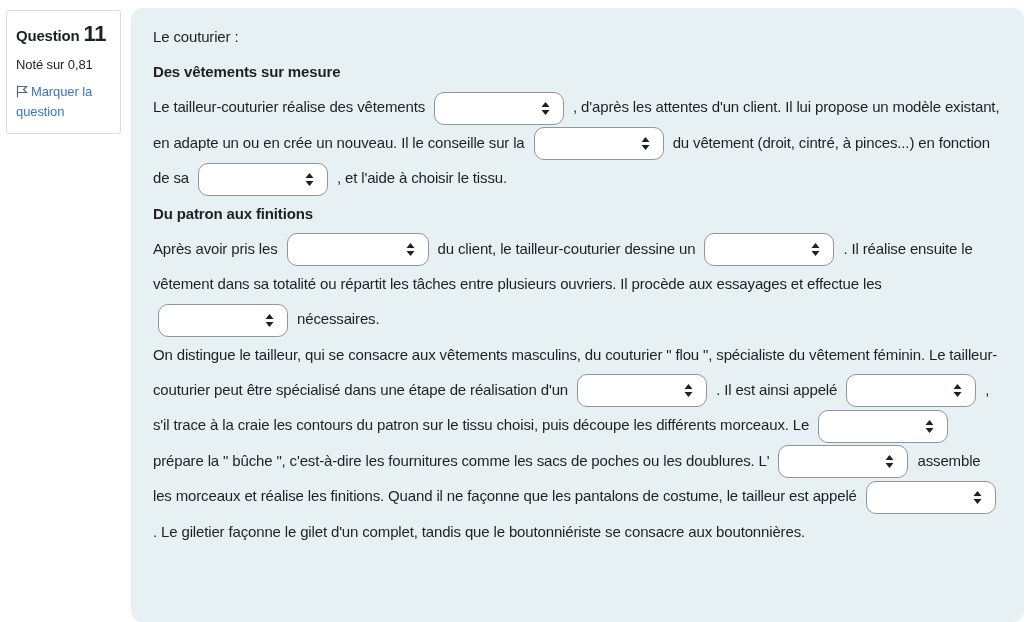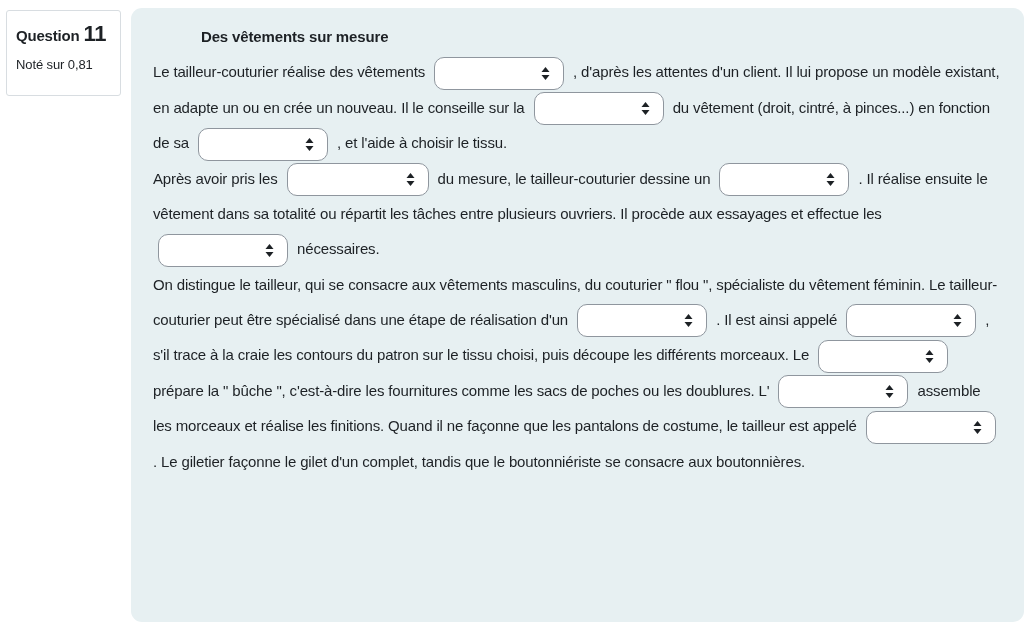--- a/index.html
+++ b/index.html
@@ -10,39 +10,48 @@
   .qinfo h2{margin:0 0 9px;font-size:15px;font-weight:700;color:#1d2125;letter-spacing:-0.2px;}
   .qinfo h2 .qnum{font-size:22px;font-weight:700;}
   .qinfo .meta{font-size:13px;line-height:18px;color:#1d2125;margin:0 0 9px;letter-spacing:-0.1px;}
   .flagline{font-size:13px;line-height:18px;letter-spacing:-0.1px;}
   .flagline a{color:#3b76b8;text-decoration:none;cursor:pointer;}
   .flagicon{display:inline-block;vertical-align:-2px;margin-right:3px;color:#5b6770;}
 
   
   .qcontent{flex:1;box-sizing:border-box;background:#e7f0f2;border-radius:11px;padding:11px 22px 26px;min-height:614px;}
   .qcontent p{margin:0;font-size:15px;line-height:35px;letter-spacing:-0.15px;color:#1d2125;}
-  .qcontent p.heading{font-weight:700;margin-left:48px;}
+  .qcontent p.heading{font-weight:700;}
 
   
   .cloze-select{display:inline-flex;align-items:center;justify-content:flex-end;box-sizing:border-box;
     height:33px;background:#fff;border:1px solid #8f969e;border-radius:10px;margin:0 5px;
     padding:0 13px;vertical-align:middle;cursor:pointer;}
   .cloze-select svg{display:block;}
 </style>
 </head>
 <body>
 
 <div class="page">
 
   <aside class="qinfo">
     <h2><span>Question</span> <span class="qnum">11</span></h2>
     <p class="meta">Noté sur 0,81</p>
+    <div class="flagline">
+      <span class="flagicon">
+        <svg width="12" height="13" viewBox="0 0 12 13" fill="none" stroke="currentColor" stroke-width="1.2">
+          <line x1="1.5" y1="0.5" x2="1.5" y2="12.5"></line>
+          <path d="M1.5 1.5 H10.5 L7.5 4.5 L10.5 7.5 H1.5"></path>
+        </svg>
+      </span><a href="#">Marquer la question</a>
+    </div>
   </aside>
 
   <main class="qcontent">
+    <p class="intro">Le couturier :</p>
     <div>
         <p class="heading">Des vêtements sur mesure</p>
         <p><span>Le tailleur-couturier réalise des vêtements </span><span class="cloze-select" role="combobox" style="width: 130px;">
             <span></span>
             <svg width="9" height="13" viewBox="0 0 9 13">
               <path d="M4.5 0 L8.5 5 H0.5 Z" fill="#1d2125"></path>
               <path d="M4.5 13 L0.5 8 H8.5 Z" fill="#1d2125"></path>
             </svg>
           </span> <span>, d'après les attentes d'un client. Il lui propose un modèle existant, en adapte un ou en crée un nouveau. Il le conseille sur la </span><span class="cloze-select" role="combobox" style="width: 130px;">
             <span></span>
@@ -50,27 +59,28 @@
               <path d="M4.5 0 L8.5 5 H0.5 Z" fill="#1d2125"></path>
               <path d="M4.5 13 L0.5 8 H8.5 Z" fill="#1d2125"></path>
             </svg>
           </span> <span>du vêtement (droit, cintré, à pinces...) en fonction de sa </span><span class="cloze-select" role="combobox" style="width: 130px;">
             <span></span>
             <svg width="9" height="13" viewBox="0 0 9 13">
               <path d="M4.5 0 L8.5 5 H0.5 Z" fill="#1d2125"></path>
               <path d="M4.5 13 L0.5 8 H8.5 Z" fill="#1d2125"></path>
             </svg>
           </span> <span>, et l'aide à choisir le tissu. </span></p>
+        <p class="heading">Du patron aux finitions</p>
         <p><span>Après avoir pris les </span><span class="cloze-select" role="combobox" style="width: 142px;">
             <span></span>
             <svg width="9" height="13" viewBox="0 0 9 13">
               <path d="M4.5 0 L8.5 5 H0.5 Z" fill="#1d2125"></path>
               <path d="M4.5 13 L0.5 8 H8.5 Z" fill="#1d2125"></path>
             </svg>
-          </span> <span>du mesure, le tailleur-couturier dessine un </span><span class="cloze-select" role="combobox" style="width: 130px;">
+          </span> <span>du client, le tailleur-couturier dessine un </span><span class="cloze-select" role="combobox" style="width: 130px;">
             <span></span>
             <svg width="9" height="13" viewBox="0 0 9 13">
               <path d="M4.5 0 L8.5 5 H0.5 Z" fill="#1d2125"></path>
               <path d="M4.5 13 L0.5 8 H8.5 Z" fill="#1d2125"></path>
             </svg>
           </span> <span>. Il réalise ensuite le vêtement dans sa totalité ou répartit les tâches entre plusieurs ouvriers. Il procède aux essayages et effectue les </span><span class="cloze-select" role="combobox" style="width: 130px;">
             <span></span>
             <svg width="9" height="13" viewBox="0 0 9 13">
               <path d="M4.5 0 L8.5 5 H0.5 Z" fill="#1d2125"></path>
               <path d="M4.5 13 L0.5 8 H8.5 Z" fill="#1d2125"></path>

